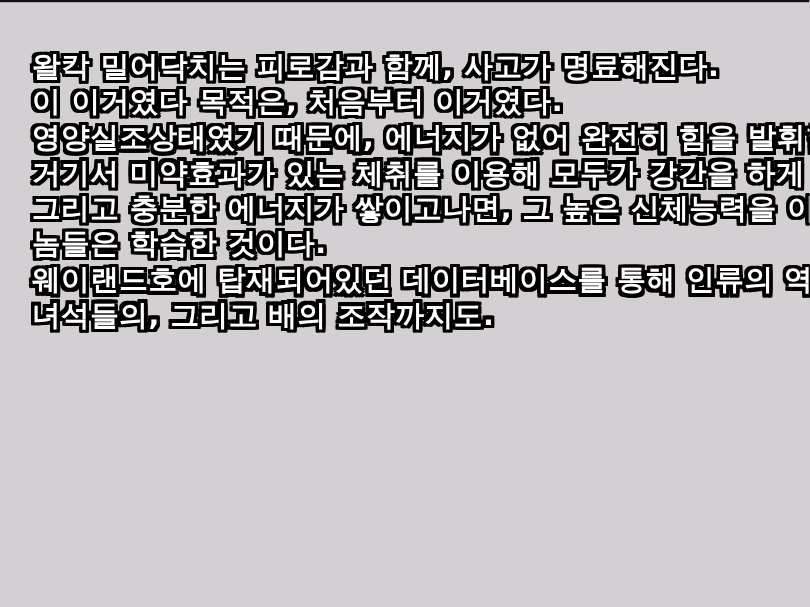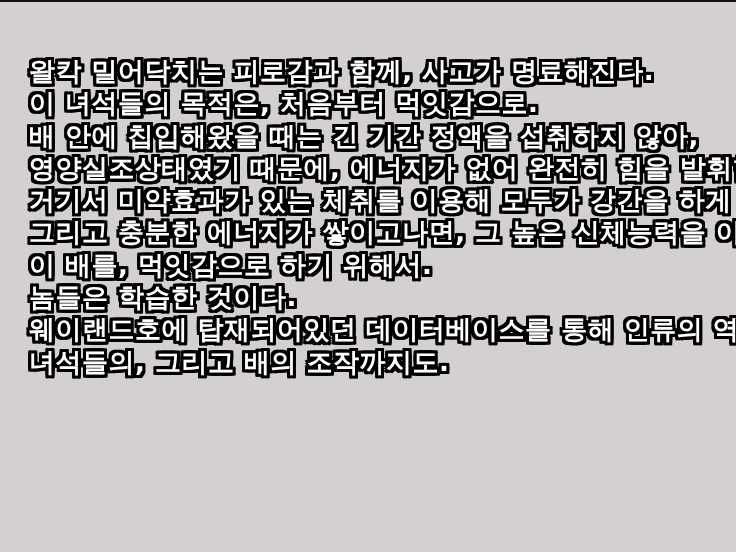--- a/index.html
+++ b/index.html
@@ -17,21 +17,21 @@
   .top-border {
     position: absolute;
     top: 0;
     left: 0;
     width: 736px;
     height: 2px;
     background: #141114;
   }
   .text-block {
     position: absolute;
-    top: 55px;
+    top: 45px;
     left: 29px;
     width: 700px;
   }
   .text-line {
     font-size: 26px;
     font-weight: bold;
     line-height: 32.3px;
     height: 32.3px;
     color: #ffffff;
     letter-spacing: 0.5px;
@@ -49,22 +49,20 @@
       -2px  2px 0 #000,  2px  2px 0 #000;
   }
 </style>
 </head>
 <body>
 
 <div class="top-border"></div>
 
 <div class="text-block">
   <div class="text-line">왈칵 밀어닥치는 피로감과 함께, 사고가 명료해진다.</div>
-  <div class="text-line">이 녀석들의 목적은, 처음부터 먹잇감으로.</div>
-  <div class="text-line">배 안에 칩입해왔을 때는 긴 기간 정액을 섭취하지 않아,</div>
+  <div class="text-line">이 이거였다 목적은, 처음부터 이거였다.</div>
   <div class="text-line">영양실조상태였기 때문에, 에너지가 없어 완전히 힘을 발휘할 수</div>
   <div class="text-line">거기서 미약효과가 있는 체취를 이용해 모두가 강간을 하게 해</div>
   <div class="text-line">그리고 충분한 에너지가 쌓이고나면, 그 높은 신체능력을 이용해</div>
-  <div class="text-line">이 배를, 먹잇감으로 하기 위해서.</div>
   <div class="text-line">놈들은 학습한 것이다.</div>
   <div class="text-line">웨이랜드호에 탑재되어있던 데이터베이스를 통해 인류의 역사,</div>
   <div class="text-line">녀석들의, 그리고 배의 조작까지도.</div>
 </div>
 
 </body></html>

